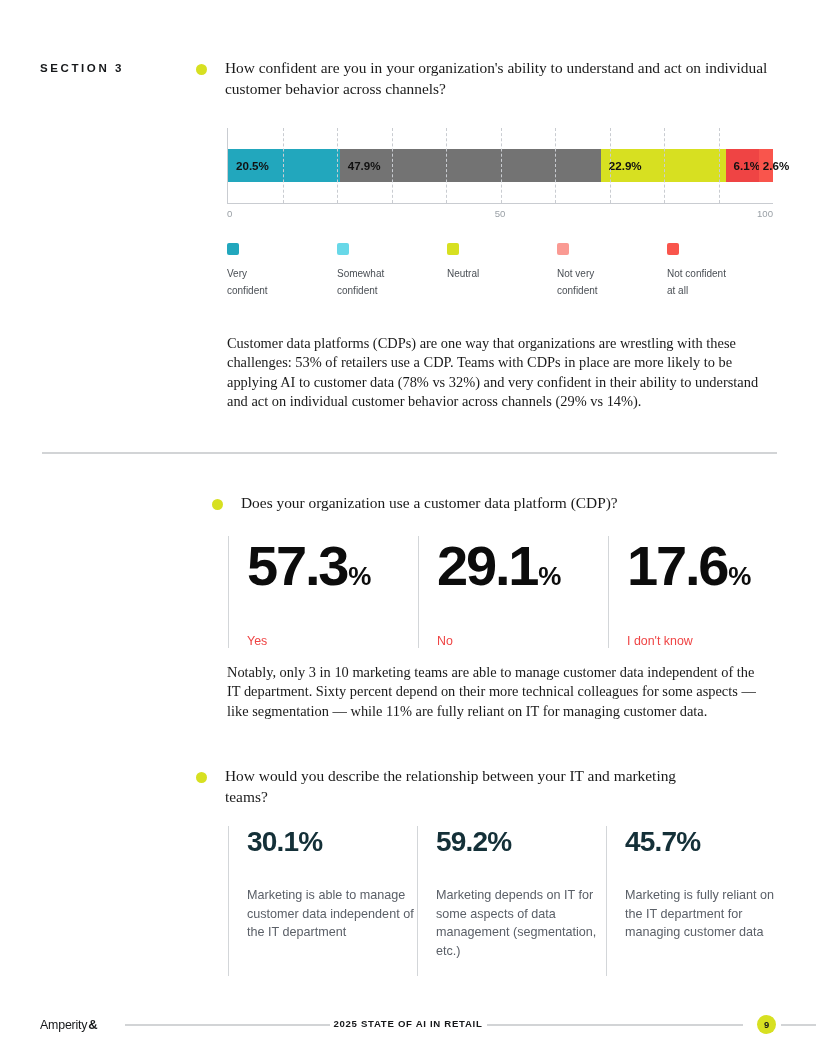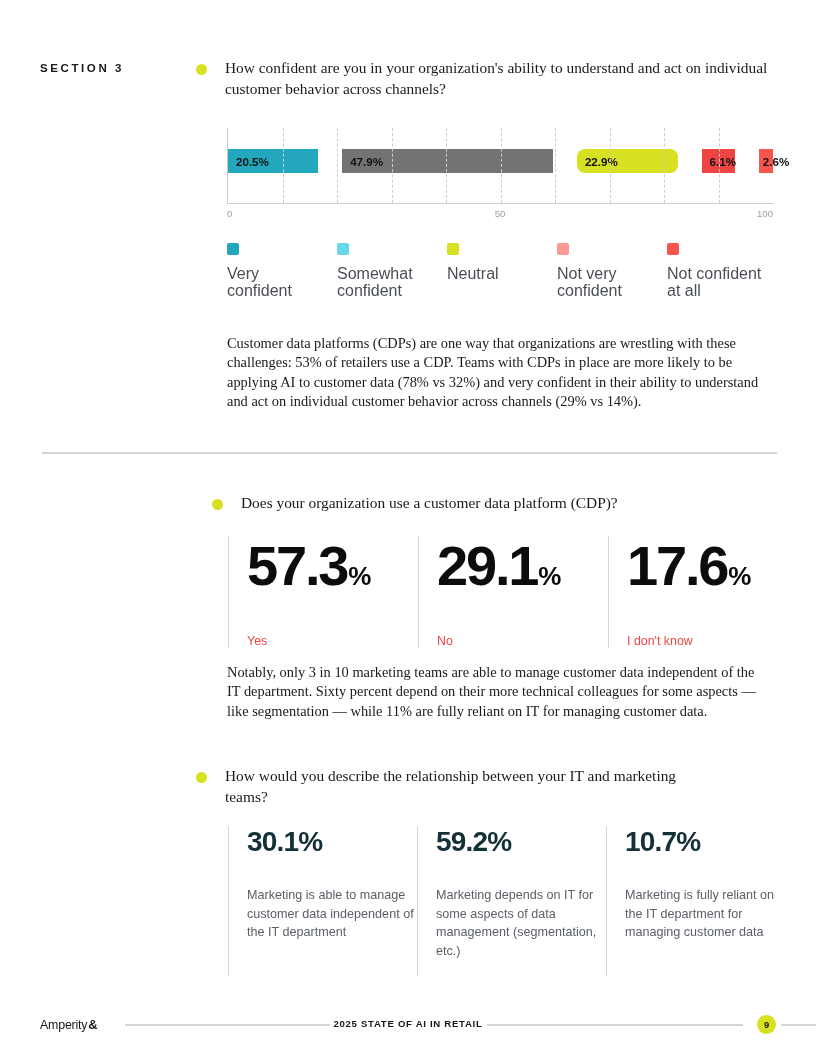--- a/index.html
+++ b/index.html
@@ -39,22 +39,22 @@
   .plot {
     position:relative; width:100%; height:76px;
     border-left:1.4px solid #c9ccd1;
     border-bottom:1.4px solid #c9ccd1;
   }
   .gridline {
     position:absolute; top:0; bottom:0; width:1px;
     border-left:1px dashed #c9ccd1;
   }
   .bar {
-    position:absolute; left:0; top:21px; height:24px;
-    width:100%; display:flex;gap:24px;
+    position:absolute; left:0; top:21px; height:33px;
+    width:100%; display:flex;
   }
   .seg {
     height:100%; display:flex; align-items:center;
     font-family:"Liberation Sans", sans-serif;
     font-size:11.6px; font-weight:bold; color:#111;
     white-space:nowrap; overflow:visible;
   }
   .seg .seg-label { padding-left:8px; }
   .seg.last .seg-label { padding-left:4px; }
   .axis {
@@ -64,21 +64,21 @@
   }
   .axis span { position:absolute; top:0; }
 
   
   .legend { position:absolute; left:227px; top:243px; width:560px; display:flex; }
   .legend-item { width:110px; }
   .legend-item:last-child { width:120px; }
   .swatch { width:12px; height:12px; border-radius:2px; margin-bottom:11px; }
   .legend-label {
     font-family:"Liberation Sans", sans-serif;
-    font-size:16px; line-height:16.5px; color:#4a4f55;
+    font-size:10px; line-height:16.5px; color:#4a4f55;
   }
 
   
   .para {
     position:absolute;
     font-family:"Liberation Serif", serif;
     font-size:14.4px; line-height:19.4px; color:#1a1a1a;
   }
 
   
@@ -164,21 +164,21 @@
 
   <div class="chart">
     <div class="plot" id="plot">
       <div class="bar" id="bar">
           <div class="seg" style="width: 20.5%; background: rgb(34, 167, 189);">
             <span class="seg-label">20.5%</span>
           </div>
           <div class="seg" style="width: 47.9%; background: #737373;">
             <span class="seg-label">47.9%</span>
           </div>
-          <div class="seg" style="width: 22.9%; background: rgb(215, 224, 33); border-radius: 8px;">
+          <div class="seg" style="width: 22.9%; background: rgb(215, 224, 33);">
             <span class="seg-label">22.9%</span>
           </div>
           <div class="seg" style="width: 6.1%; background: #ef4444;">
             <span class="seg-label">6.1%</span>
           </div>
           <div class="seg last" style="width: 2.6%; background: rgb(249, 85, 76);">
             <span class="seg-label">2.6%</span>
           </div>
         </div>
     <div class="gridline" style="left: 10%;"></div>
@@ -255,21 +255,21 @@
   <div class="stats-cols" id="it-stats">
       <div class="stat-col">
         <div class="stat-col-num">30.1%</div>
         <div class="stat-col-cap">Marketing is able to manage customer data independent of the IT department</div>
       </div>
       <div class="stat-col">
         <div class="stat-col-num">59.2%</div>
         <div class="stat-col-cap">Marketing depends on IT for some aspects of data management (segmentation, etc.)</div>
       </div>
       <div class="stat-col">
-        <div class="stat-col-num">10.7%</div>
+        <div class="stat-col-num">45.7%</div>
         <div class="stat-col-cap">Marketing is fully reliant on the IT department for managing customer data</div>
       </div>
     </div>
 
   <div class="footer">
     <div class="footer-logo">
       <span>Amperity</span><span class="amp">&amp;</span>
     </div>
     <div class="rule rule-left"></div>
     <div class="footer-title">2025 STATE OF AI IN RETAIL</div>

